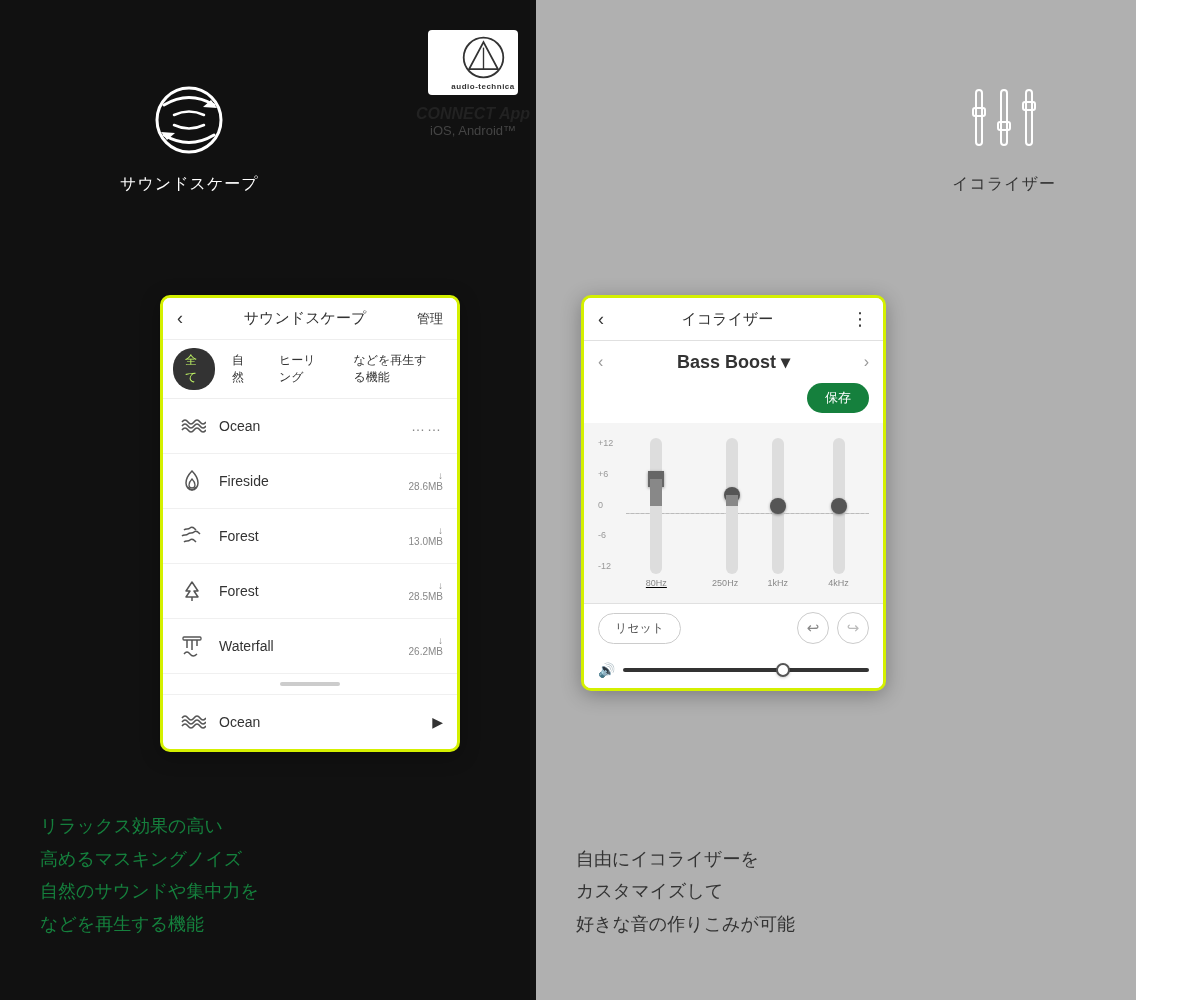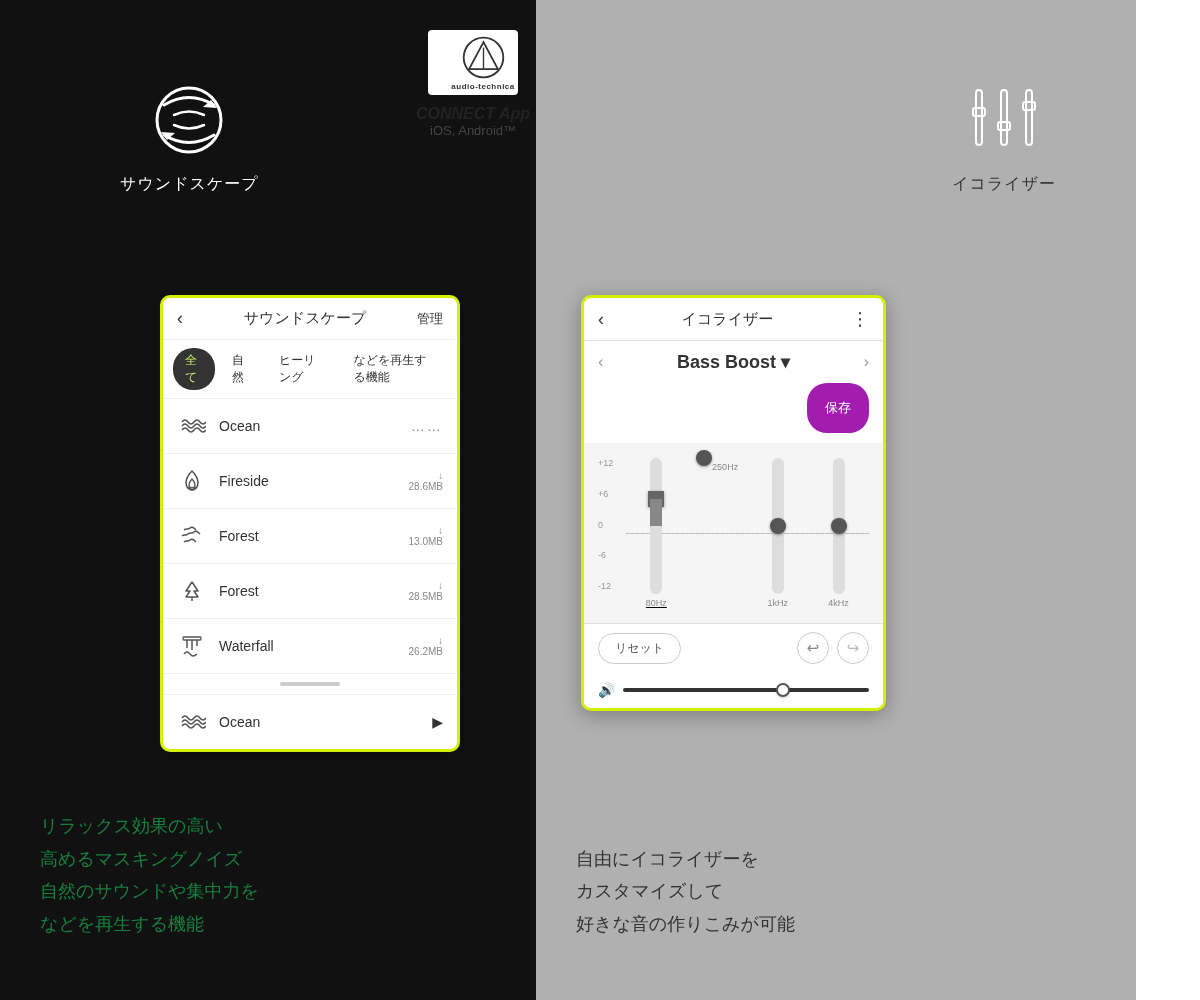--- a/index.html
+++ b/index.html
@@ -298,24 +298,24 @@
     }
 
     .eq-save-row {
       display: flex;
       justify-content: flex-end;
       padding: 0 14px 10px;
       background: white;
     }
 
     .eq-save-btn {
-      background: #a21caf;
+      background: #15803d;
       color: white;
       border-radius: 20px;
-      padding: 16px 18px;
+      padding: 6px 18px;
       font-size: 13px;
     }
 
     .eq-chart {
       padding: 10px 14px;
       background: #f5f5f5;
     }
 
     .eq-reset-btn {
       background: white;
@@ -550,21 +550,21 @@
             <div style="display:flex; flex-direction:column; align-items:center; width:42px;text-decoration:underline;">
               <div style="flex:1; width:12px; background:#ddd; border-radius:6px; position:relative; overflow:visible;">
 
                 <div style="position:absolute; left:50%; top:30%; transform:translate(-50%, -50%); width:16px; height:16px; background:#666; border-radius:50; box-shadow: 0 1px 3px rgba(0,0,0,0.4);"></div>
 
                 <div style="position:absolute; left:0; right:0; top:30%; bottom:50%; background:#888; border-radius:0;"></div>
               </div>
               <span style="font-size:9px; color:#888; margin-top:4px;">80Hz</span>
             </div>
 
-            <div style="display:flex; flex-direction:row; align-items:flex-start; width:42px;">
+            <div style="display:flex; flex-direction:column; align-items:flex-end; width:42px;">
               <div style="flex:1; width:12px; background:#ddd; border-radius:6px; position:relative; overflow:visible;">
                 <div style="position:absolute; left:50%; top:42%; transform:translate(-50%, -50%); width:16px; height:16px; background:#555; border-radius:50%; box-shadow: 0 1px 3px rgba(0,0,0,0.4);"></div>
                 <div style="position:absolute; left:0; right:0; top:42%; bottom:50%; background:#888;"></div>
               </div>
               <span style="font-size:9px; color:#888; margin-top:4px;">250Hz</span>
             </div>
 
             <div style="display:flex; flex-direction:column; align-items:center; width:42px;">
               <div style="flex:1; width:12px; background:#ddd; border-radius:6px; position:relative; overflow:visible;">
                 <div style="position:absolute; left:50%; top:50%; transform:translate(-50%, -50%); width:16px; height:16px; background:#555; border-radius:50%; box-shadow: 0 1px 3px rgba(0,0,0,0.4);"></div>

